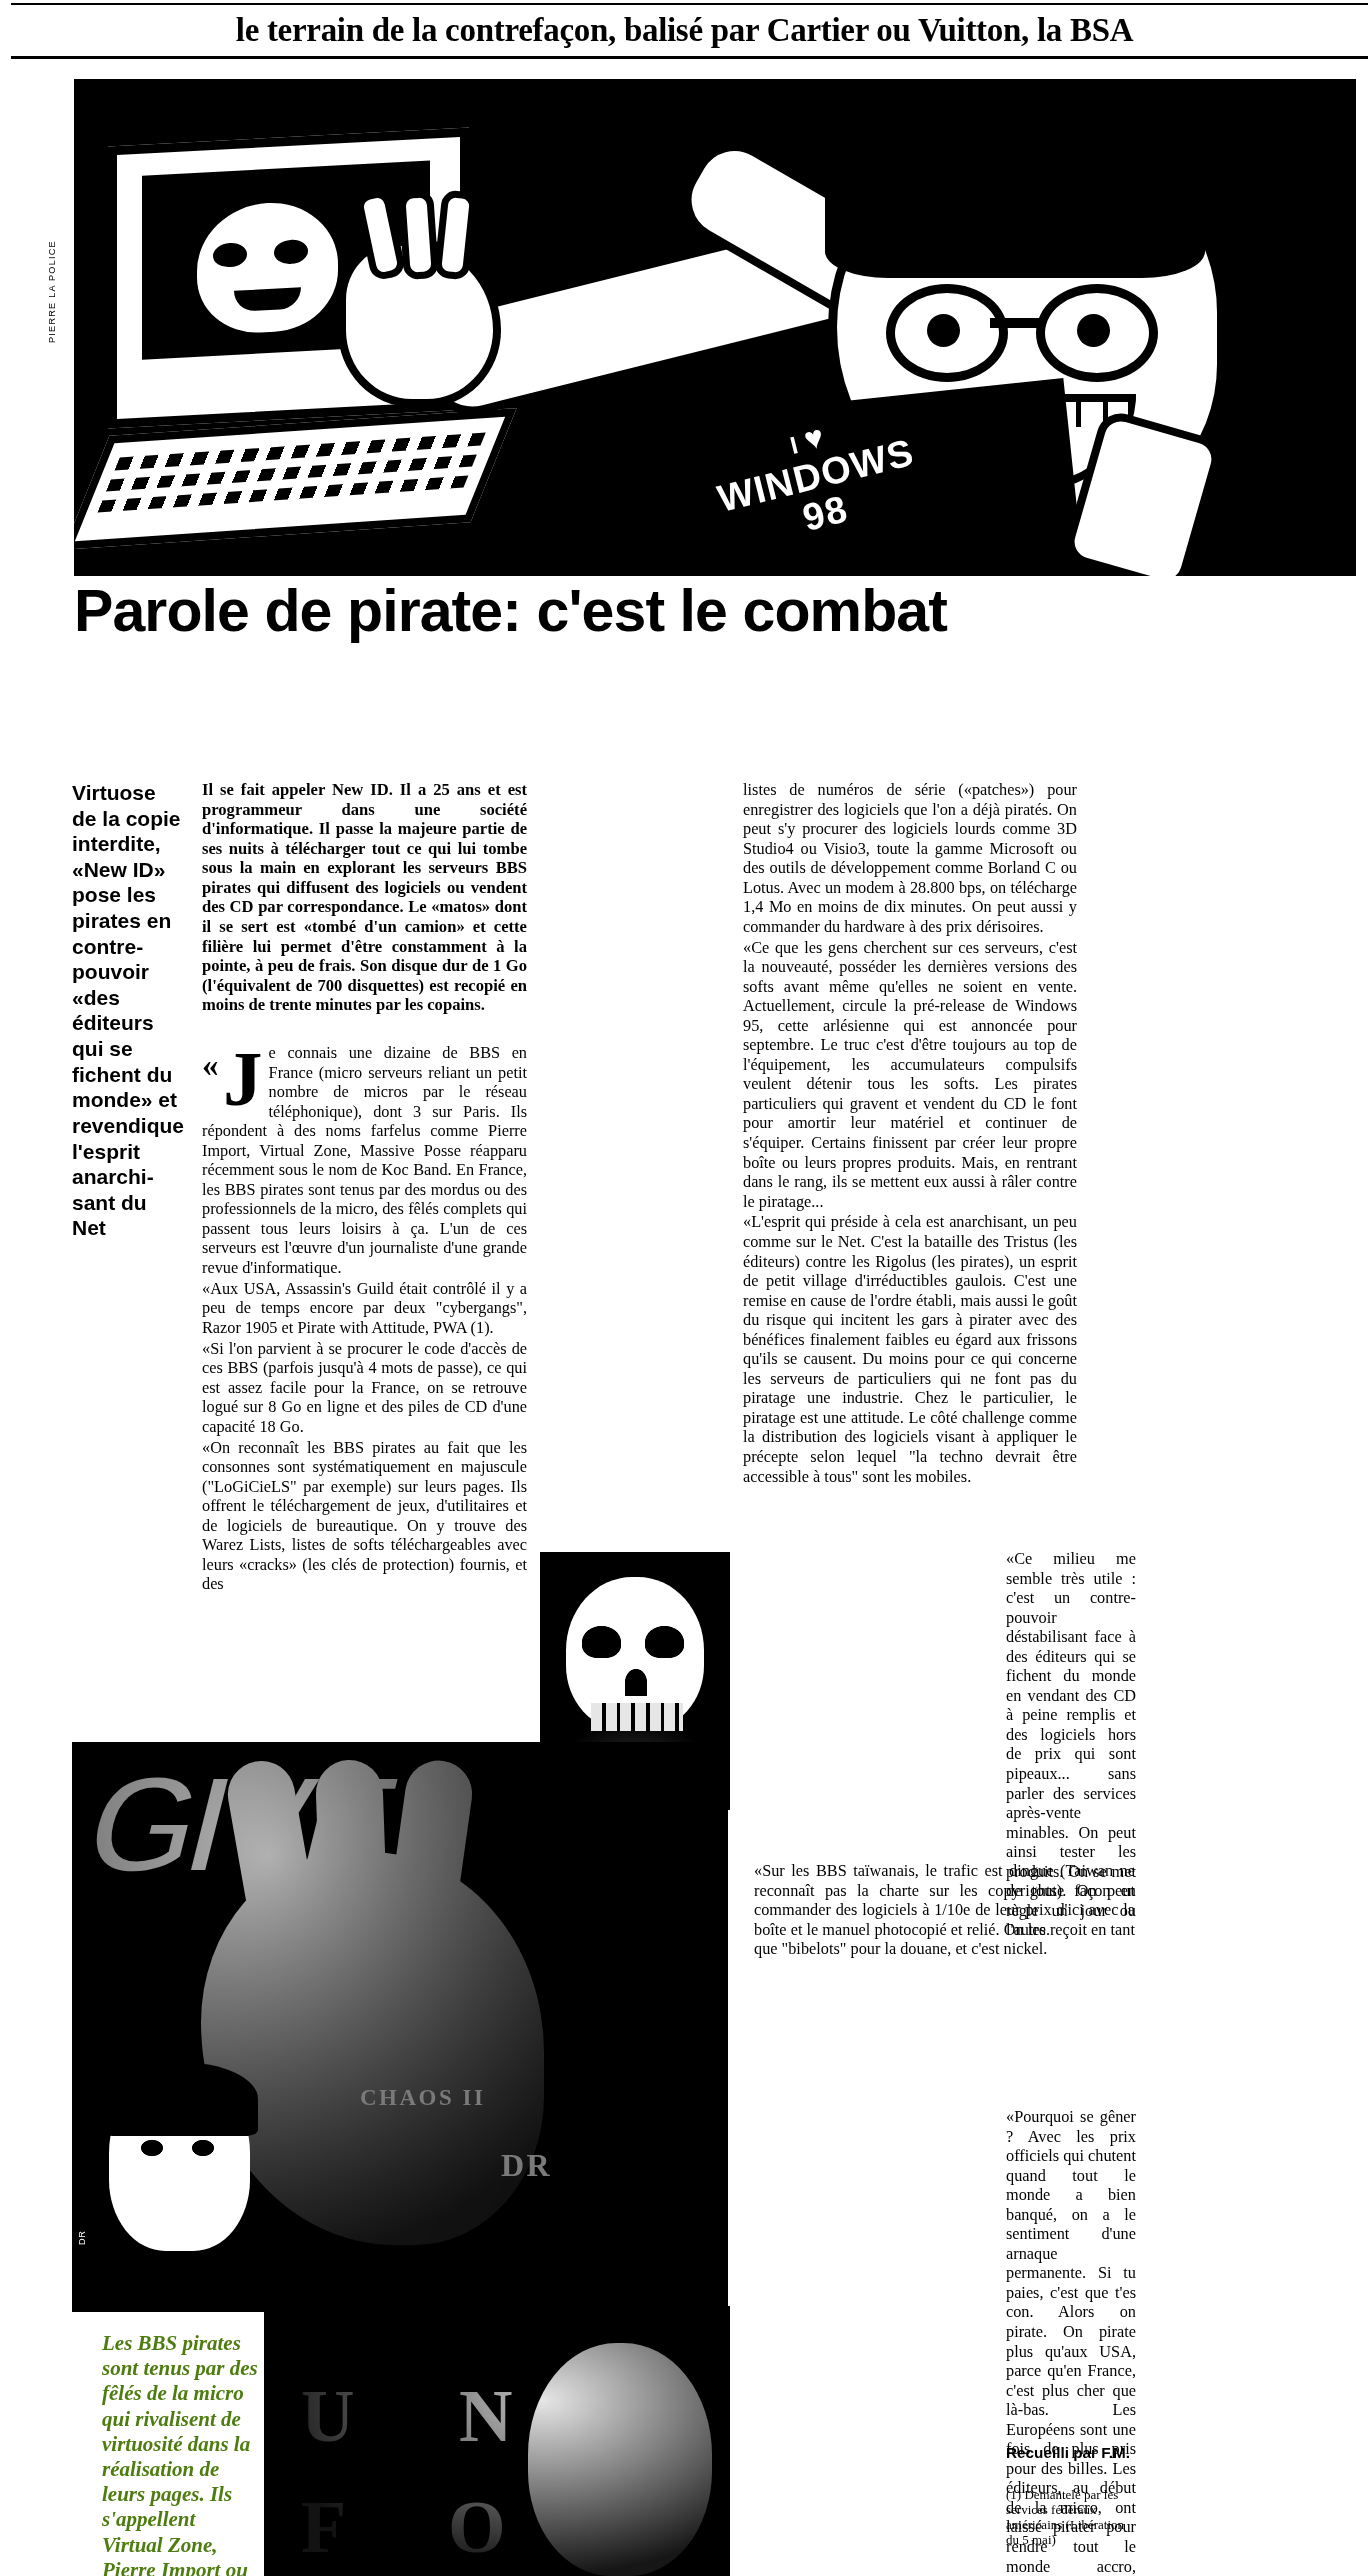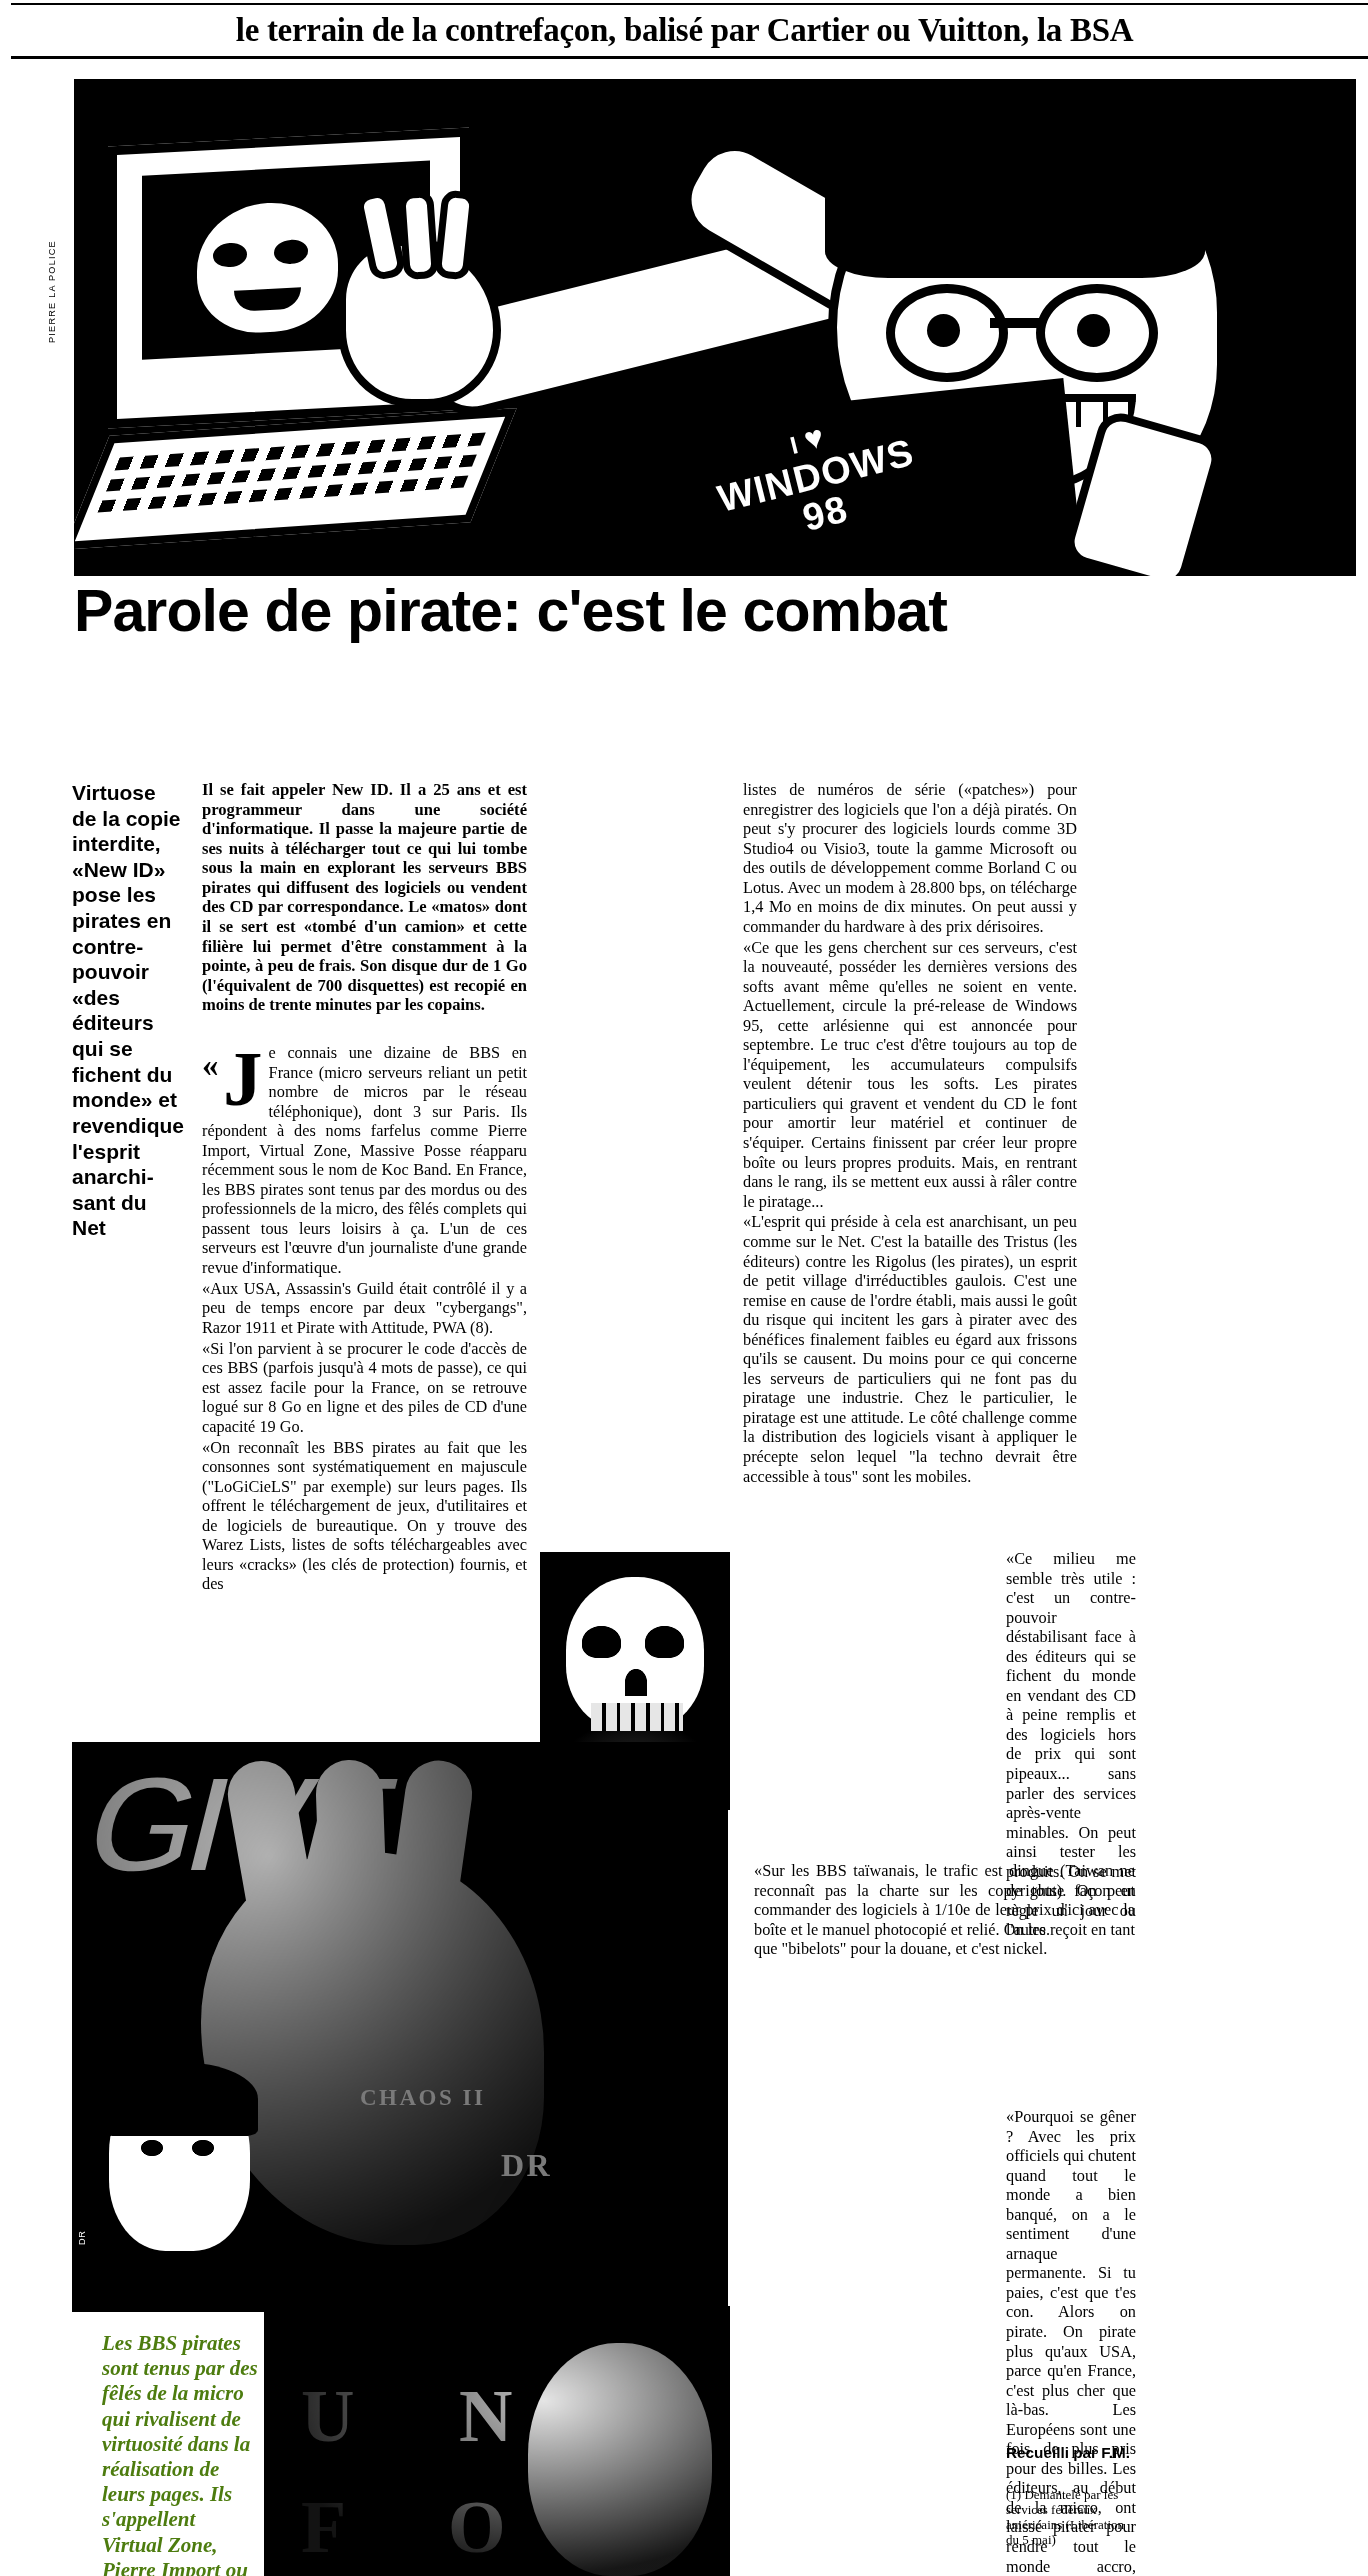--- a/index.html
+++ b/index.html
@@ -624,22 +624,22 @@
   <div class="col chapeau">Virtuose de la copie interdite, «New ID» pose les pirates en contre-pouvoir «des éditeurs qui se fichent du monde» et revendique l'esprit anarchi-sant du Net</div>
 
   <div class="col intro">Il se fait appeler New ID. Il a 25 ans et est programmeur dans une société d'informatique. Il passe la majeure partie de ses nuits à télécharger tout ce qui lui tombe sous la main en explorant les serveurs BBS pirates qui diffusent des logiciels ou vendent des CD par correspondance. Le «matos» dont il se sert est «tombé d'un camion» et cette filière lui permet d'être constamment à la pointe, à peu de frais. Son disque dur de 1 Go (l'équivalent de 700 disquettes) est recopié en moins de trente minutes par les copains.</div>
 
   <div class="col col2">
     <div class="dropcap-wrap">
       <span class="quote-mark">«</span>
       <span class="dropcap">J</span>
       <p>e connais une dizaine de BBS en France (micro serveurs reliant un petit nombre de micros par le réseau téléphonique), dont 3 sur Paris. Ils répondent à des noms farfelus comme Pierre Import, Virtual Zone, Massive Posse réapparu récemment sous le nom de Koc Band. En France, les BBS pirates sont tenus par des mordus ou des professionnels de la micro, des fêlés complets qui passent tous leurs loisirs à ça. L'un de ces serveurs est l'œuvre d'un journaliste d'une grande revue d'informatique.</p>
     </div>
-    <p>«Aux USA, Assassin's Guild était contrôlé il y a peu de temps encore par deux "cybergangs", Razor 1911 et Pirate with Attitude, PWA (8).</p>
-    <p>«Si l'on parvient à se procurer le code d'accès de ces BBS (parfois jusqu'à 4 mots de passe), ce qui est assez facile pour la France, on se retrouve logué sur 8 Go en ligne et des piles de CD d'une capacité 19 Go.</p>
+    <p>«Aux USA, Assassin's Guild était contrôlé il y a peu de temps encore par deux "cybergangs", Razor 1905 et Pirate with Attitude, PWA (1).</p>
+    <p>«Si l'on parvient à se procurer le code d'accès de ces BBS (parfois jusqu'à 4 mots de passe), ce qui est assez facile pour la France, on se retrouve logué sur 8 Go en ligne et des piles de CD d'une capacité 18 Go.</p>
     <p>«On reconnaît les BBS pirates au fait que les consonnes sont systématiquement en majuscule ("LoGiCieLS" par exemple) sur leurs pages. Ils offrent le téléchargement de jeux, d'utilitaires et de logiciels de bureautique. On y trouve des Warez Lists, listes de softs téléchargeables avec leurs «cracks» (les clés de protection) fournis, et des</p>
   </div>
 
   <div class="col col3">
     <p>listes de numéros de série («patches») pour enregistrer des logiciels que l'on a déjà piratés. On peut s'y procurer des logiciels lourds comme 3D Studio4 ou Visio3, toute la gamme Microsoft ou des outils de développement comme Borland C ou Lotus. Avec un modem à 28.800 bps, on télécharge 1,4 Mo en moins de dix minutes. On peut aussi y commander du hardware à des prix dérisoires.</p>
     <p>«Ce que les gens cherchent sur ces serveurs, c'est la nouveauté, posséder les dernières versions des softs avant même qu'elles ne soient en vente. Actuellement, circule la pré-release de Windows 95, cette arlésienne qui est annoncée pour septembre. Le truc c'est d'être toujours au top de l'équipement, les accumulateurs compulsifs veulent détenir tous les softs. Les pirates particuliers qui gravent et vendent du CD le font pour amortir leur matériel et continuer de s'équiper. Certains finissent par créer leur propre boîte ou leurs propres produits. Mais, en rentrant dans le rang, ils se mettent eux aussi à râler contre le piratage...</p>
     <p>«L'esprit qui préside à cela est anarchisant, un peu comme sur le Net. C'est la bataille des Tristus (les éditeurs) contre les Rigolus (les pirates), un esprit de petit village d'irréductibles gaulois. C'est une remise en cause de l'ordre établi, mais aussi le goût du risque qui incitent les gars à pirater avec des bénéfices finalement faibles eu égard aux frissons qu'ils se causent. Du moins pour ce qui concerne les serveurs de particuliers qui ne font pas du piratage une industrie. Chez le particulier, le piratage est une attitude. Le côté challenge comme la distribution des logiciels visant à appliquer le précepte selon lequel "la techno devrait être accessible à tous" sont les mobiles.</p>
   </div>
 
   <div class="col col4">

